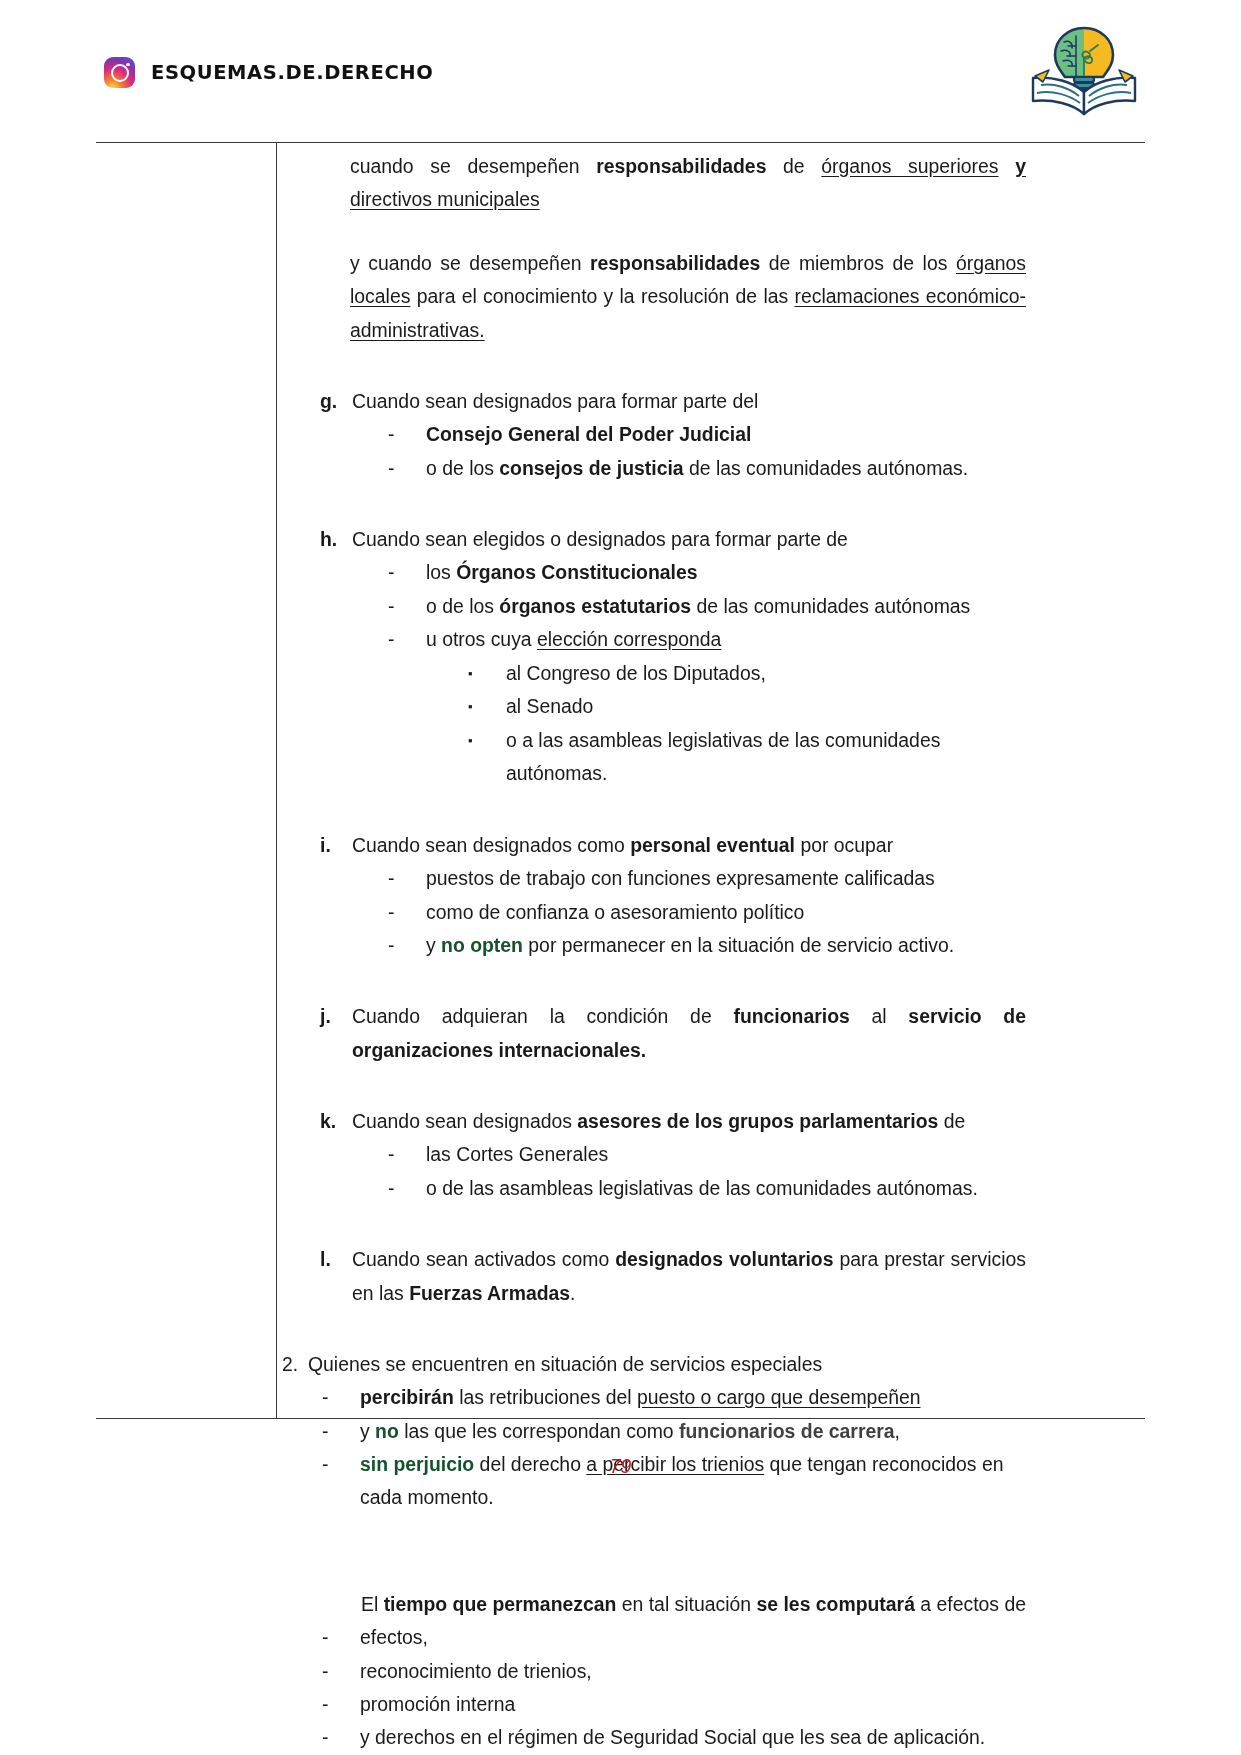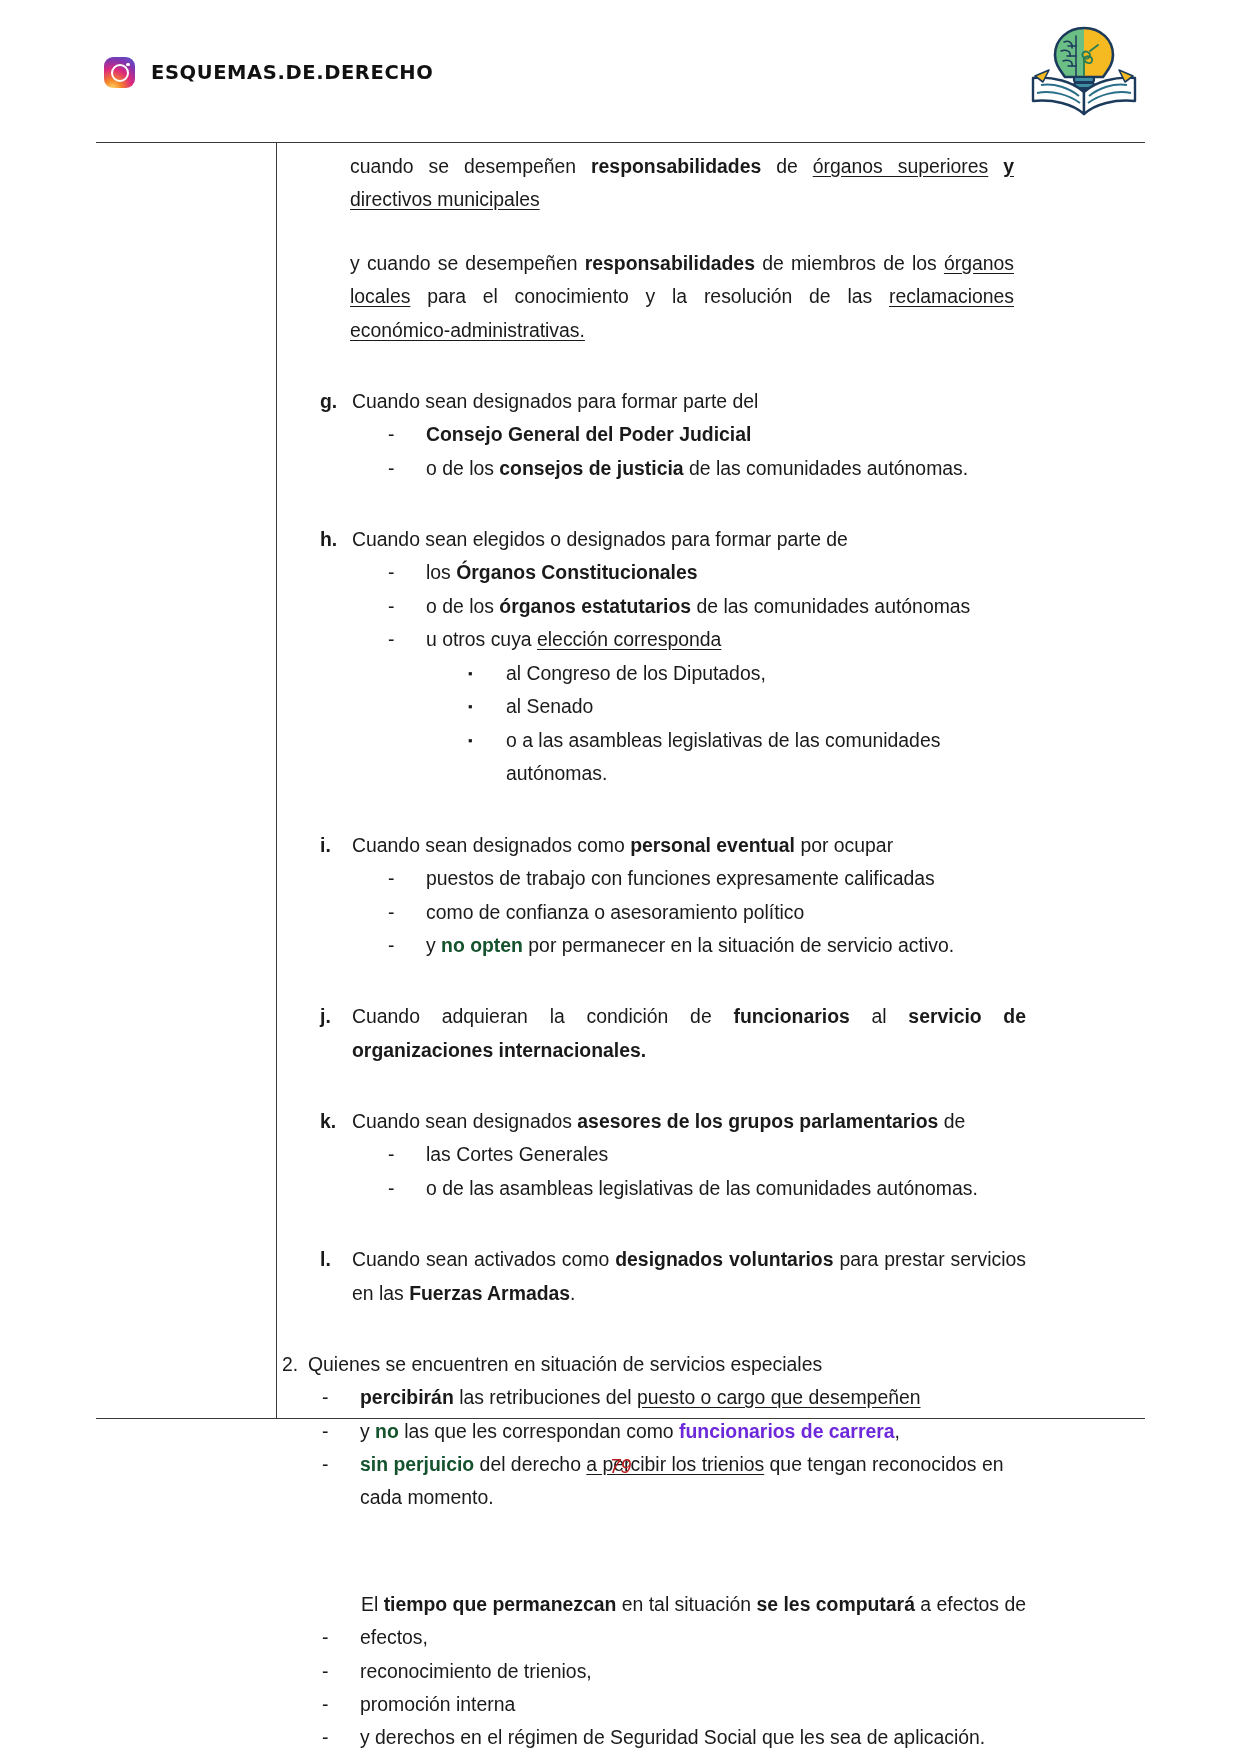--- a/index.html
+++ b/index.html
@@ -104,21 +104,21 @@
     line-height: 1.72;
     color: #1a1a1a;
   }
 
   
   p { margin: 0; }
   .para {
     text-align: justify;
     text-justify: inter-word;
     margin-left: 68px;
-    margin-right: 12px;
+    margin-right: 0;
   }
   .gap-md { height: 30px; }
   .gap-lg { height: 38px; }
 
   
   .lettered {
     display: flex;
     margin-left: 38px;
   }
   .lettered .marker {
@@ -163,21 +163,21 @@
   }
   .numbered .marker { flex: 0 0 26px; }
   .numbered .body { flex: 1 1 auto; text-align: left; }
 
   .dash-b { margin-left: 40px; }
   .plain { margin-left: 0; text-align: right; margin-top: 35px; }
 
   b, strong { font-weight: 700; }
   u { text-decoration: underline; text-underline-offset: 2.5px; }
   .red { color: #14532d; font-weight: 700; }
-  .green { color: #6d28d9; font-weight: 700; }
+  .green { color: #404040; font-weight: 700; }
 
   .page-number {
     position: absolute;
     left: 0; right: 0;
     top: 1315px;
     text-align: center;
     font-size: 19.4px;
     color: #b91c1c;
     font-style: italic;
   }

